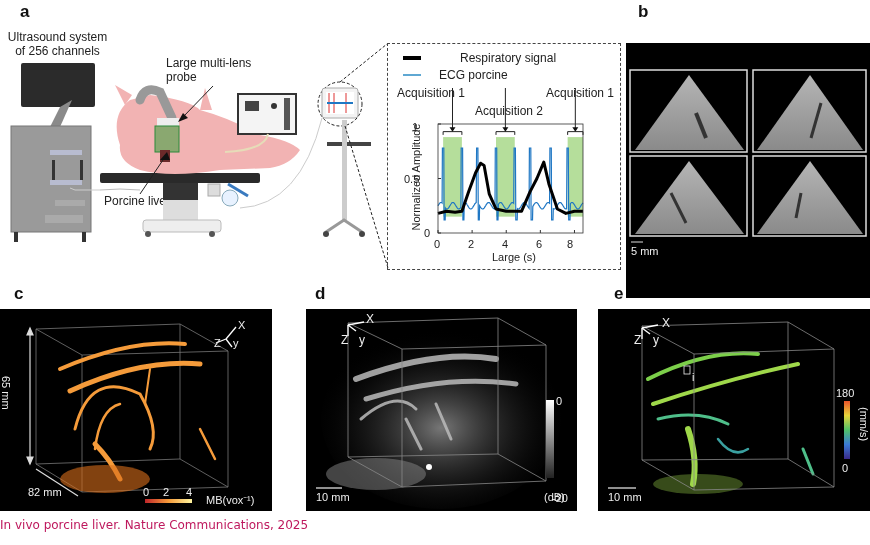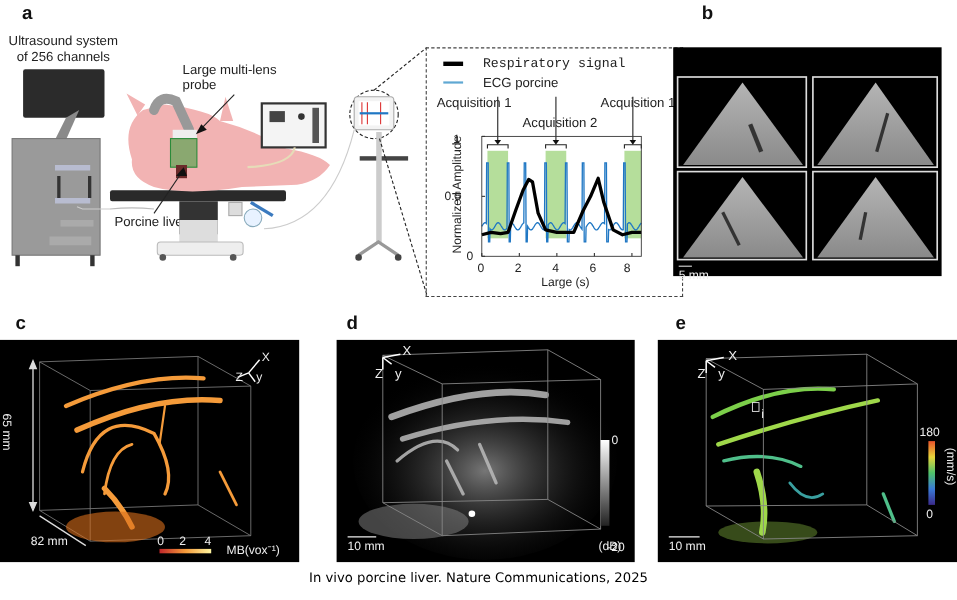--- a/index.html
+++ b/index.html
@@ -2,21 +2,21 @@
 <html><head>
 <meta charset="utf-8">
 <style>
   html,body{margin:0;padding:0;background:#fff;}
   body{width:870px;height:545px;position:relative;overflow:hidden;font-family:"Liberation Sans",sans-serif;color:#111;}
   .abs{position:absolute;}
   .plabel{position:absolute;font-weight:bold;font-size:17px;font-family:"Liberation Sans",sans-serif;}
   .lbl{position:absolute;font-size:12px;line-height:14px;color:#222;}
   .blk{position:absolute;background:#000;}
   .wtxt{color:#eee;font-size:11px;position:absolute;}
-  .caption{position:absolute;left:0;width:870px;top:518px;text-align:center;font-size:12px;color:#000000;font-family:"DejaVu Sans",sans-serif;}
+  .caption{position:absolute;left:0;width:870px;top:518px;font-size:12px;color:#be185d;font-family:"DejaVu Sans",sans-serif;}
   svg{position:absolute;overflow:visible;}
 </style>
 </head>
 <body>
 
 <div class="plabel" style="left:20px;top:2px;">a</div>
 
 <div class="lbl" style="left:5px;top:30px;width:105px;text-align:center;">
   <div>Ultrasound system</div>
   <div>of 256 channels</div>
@@ -91,21 +91,21 @@
   <circle cx="326" cy="234" r="3" fill="#444"></circle>
   <circle cx="362" cy="234" r="3" fill="#444"></circle>
 
   <line x1="340" y1="82" x2="387" y2="44" stroke="#222" stroke-dasharray="3,2"></line>
   <line x1="345" y1="126" x2="388" y2="268" stroke="#222" stroke-dasharray="3,2"></line>
 </svg>
 
 <div class="abs" style="left:387px;top:43px;width:232px;height:225px;border:1px dashed #444;"></div>
 
 <div class="abs" style="left:403px;top:56px;width:18px;height:4px;background:#000;"></div>
-<div class="lbl" style="left:439px;top:51px;font-family:Liberation Mono, monospace;">Respiratory signal</div>
+<div class="lbl" style="left:460px;top:51px;">Respiratory signal</div>
 <div class="abs" style="left:403px;top:74px;width:18px;height:2px;background:#5fa8d3;"></div>
 <div class="lbl" style="left:439px;top:68px;">ECG porcine</div>
 
 <div class="lbl" style="left:397px;top:86px;">Acquisition 1</div>
 <div class="lbl" style="left:475px;top:104px;">Acquisition 2</div>
 <div class="lbl" style="left:546px;top:86px;">Acquisition 1</div>
 
 <svg id="chart" width="200" height="150" style="left:400px;top:100px;">
     <rect x="43.11764705882353" y="37.08" width="18.764705882352942" height="79.57000000000001" fill="#a8d88a" opacity="0.85"></rect>
     <path d="M43.11764705882353 34.89999999999999 L43.11764705882353 31.629999999999995 L61.88235294117647 31.629999999999995 L61.88235294117647 34.89999999999999" stroke="#222" fill="none"></path>
@@ -136,21 +136,21 @@
 <div class="lbl" style="left:424px;top:226px;font-size:11px;">0</div>
 <div class="lbl" style="left:434px;top:237px;font-size:11px;">0</div>
 <div class="lbl" style="left:468px;top:237px;font-size:11px;">2</div>
 <div class="lbl" style="left:502px;top:237px;font-size:11px;">4</div>
 <div class="lbl" style="left:536px;top:237px;font-size:11px;">6</div>
 <div class="lbl" style="left:567px;top:237px;font-size:11px;">8</div>
 <div class="lbl" style="left:492px;top:250px;font-size:11px;">Large (s)</div>
 <div class="lbl" style="left:356px;top:170px;font-size:11px;transform:rotate(-90deg);width:120px;text-align:center;">Normalized Amplitude</div>
 
 <div class="plabel" style="left:638px;top:2px;">b</div>
-<div class="blk" style="left:612px;top:43px;width:244px;height:208px;">
+<div class="blk" style="left:626px;top:43px;width:244px;height:255px;">
   <svg width="244" height="225" style="left:0;top:0;">
     <defs>
       <linearGradient id="usg" x1="0" y1="0" x2="0" y2="1">
         <stop offset="0" stop-color="#b5b5b5"></stop>
           <stop offset="1" stop-color="#8a8a8a"></stop>
       </linearGradient>
     </defs>
     <g>
       <rect x="4" y="27" width="117" height="82" fill="#000" stroke="#ddd" stroke-width="1.5"></rect>
       <polygon points="63,32 9,107 118,107" fill="url(#usg)"></polygon>

